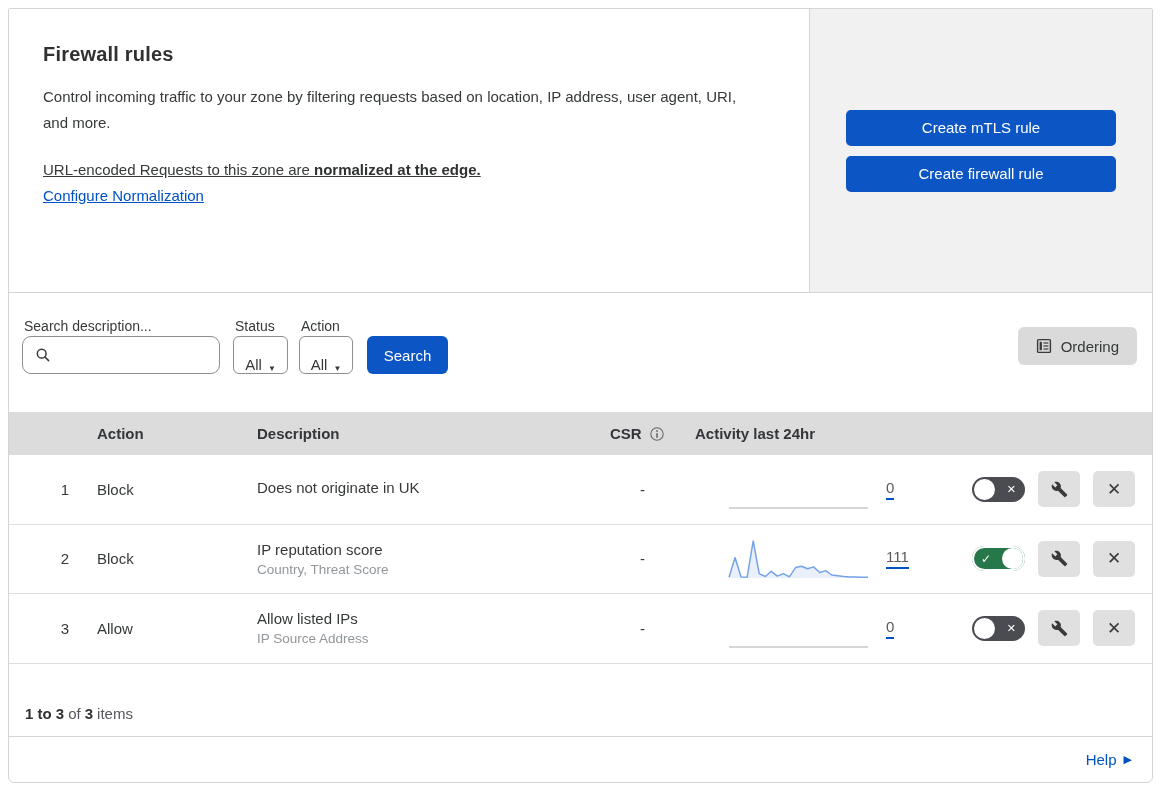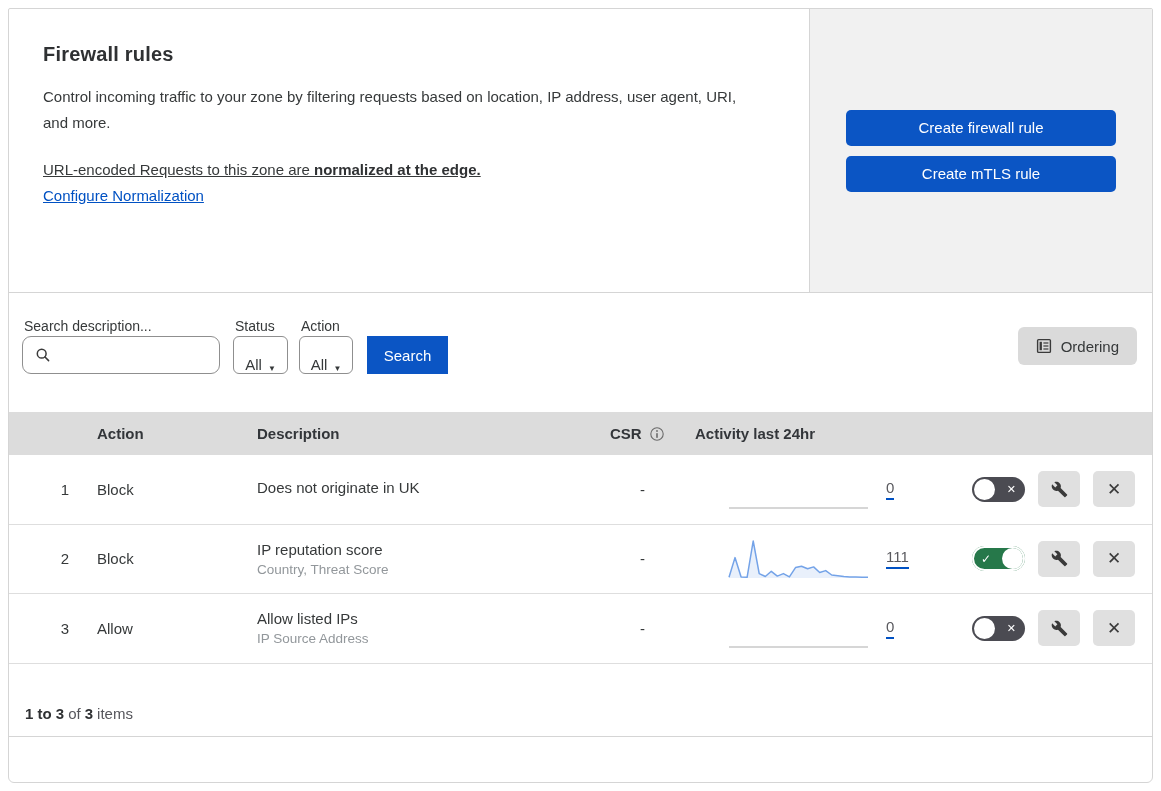--- a/index.html
+++ b/index.html
@@ -49,21 +49,21 @@
   .search-box input { border:none; outline:none; width:150px; font-size:14px; font-family:inherit; margin-left:8px; }
   .gap13 { width:13px; } .gap11 { width:11px; } .gap14 { width:14px; }
   .select {
     height:38px; border:1px solid #8f8f8f; border-radius:6px; background:#fff;
     display:flex; align-items:flex-end; justify-content:center; gap:6px;
     font-size:15px; color:#36393a; cursor:pointer; padding:0 10px;
   }
   .sel-status { width:55px; } .sel-action { width:54px; }
   .caret { font-size:8px; color:#36393a; margin-top:2px; }
   .btn-search {
-    width:81px; height:38px; border:none; border-radius:0; background:#0b55c4;
+    width:81px; height:38px; border:none; border-radius:6px; background:#0b55c4;
     color:#fff; font-size:15px; font-family:inherit; cursor:pointer;
   }
   .spacer { flex:1; }
   .btn-ordering {
     height:38px; padding:0 18px; border:none; border-radius:6px; background:#dadada;
     color:#36393a; font-size:15px; font-family:inherit; cursor:pointer;
     display:flex; align-items:center; gap:9px; margin-top:9px;
   }
 
   
@@ -120,22 +120,22 @@
   <div class="card">
 
     <div class="header-row">
       <div class="header-content">
         <div class="page-title">Firewall rules</div>
         <p class="desc">Control incoming traffic to your zone by filtering requests based on location, IP address, user agent, URI, and more.</p>
         <p class="norm-line"><span>URL-encoded Requests to this zone are </span><b>normalized at the edge.</b></p>
         <a class="link">Configure Normalization</a>
       </div>
       <div class="cta-panel">
+        <button class="btn-primary">Create mTLS rule</button>
         <button class="btn-primary">Create firewall rule</button>
-        <button class="btn-primary">Create mTLS rule</button>
       </div>
     </div>
 
     <div class="filter-row">
       <div class="fgroup">
         <div class="flabel">Search description...</div>
         <div class="search-box">
           <svg width="16" height="16" viewBox="0 0 16 16">
             <circle cx="6.7" cy="6.7" r="4.4" fill="none" stroke="#3a3a3a" stroke-width="1.5"></circle>
             <line x1="10" y1="10" x2="13.6" y2="13.6" stroke="#3a3a3a" stroke-width="1.5" stroke-linecap="round"></line>
@@ -288,15 +288,21 @@
 
     <div class="items-footer">
       <b>1 to 3</b>
         <span></span>
       <span>of</span>
       <b>3</b>
         <span></span>
       <span>items</span>
     </div>
 
+    <div class="help-bar">
+      <a class="help-link">
+        <span>Help</span>
+        <span class="help-arrow">▶</span>
+      </a>
+    </div>
 
   </div>
 </div>
 
 </body></html>

